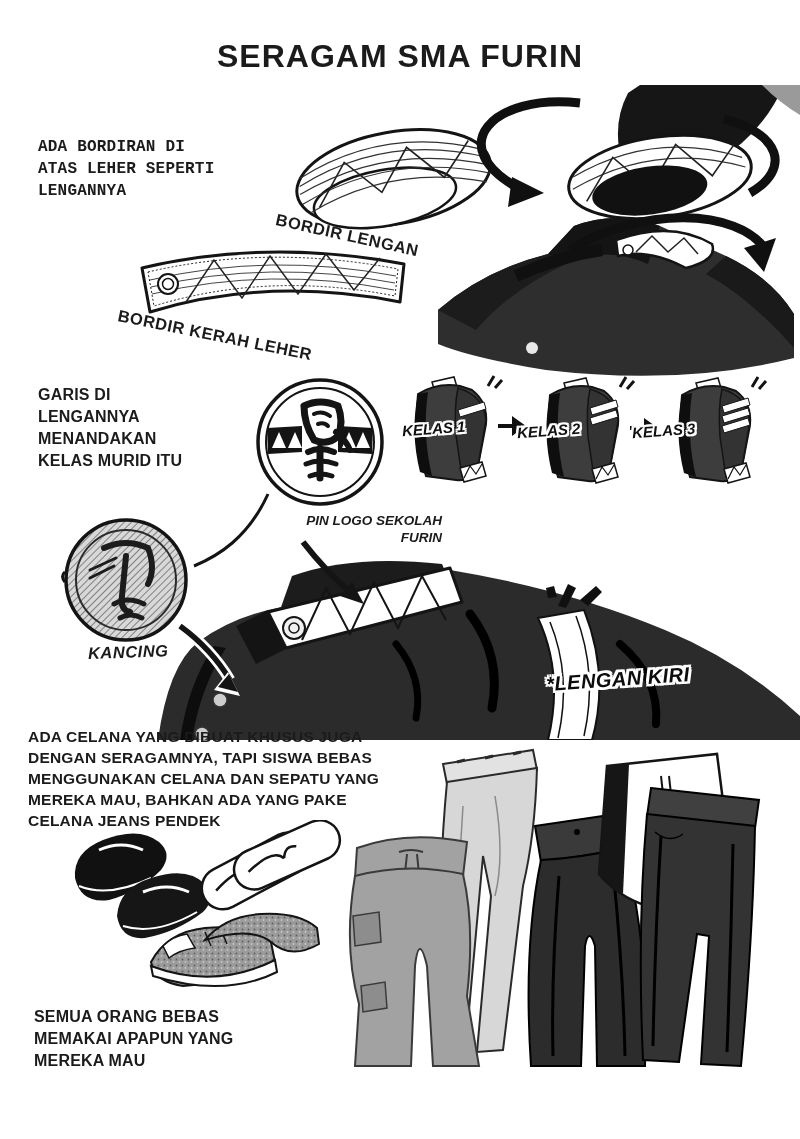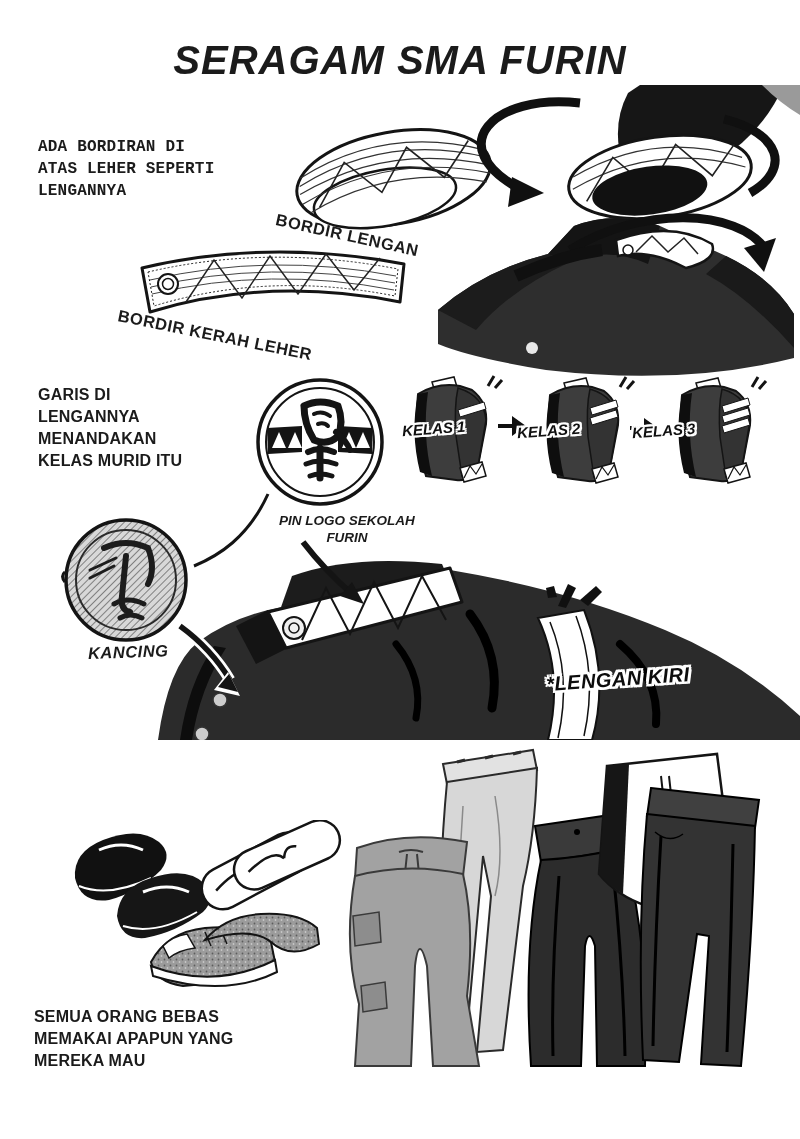--- a/index.html
+++ b/index.html
@@ -1,27 +1,27 @@
 <!DOCTYPE html>
 <html><head>
 <meta charset="utf-8">
 <style>
   html,body{margin:0;padding:0;background:#ffffff;}
   #page{position:relative;width:800px;height:1139px;background:#fff;overflow:hidden;
         font-family:"Liberation Sans",sans-serif;color:#1b1b1b;}
   .abs{position:absolute;}
-  .title{left:0;right:0;top:38px;text-align:center;font-style:italic;font-weight:700;
-         font-size:40px;letter-spacing:1px;z-index:6;}
+  .title{left:0;right:0;top:38px;text-align:center;font-weight:700;
+         font-size:32px;letter-spacing:1px;z-index:6;}
   .note{font-weight:700;font-size:16px;line-height:22px;letter-spacing:.2px;
         white-space:pre-line;z-index:5;}
   .note-sm{font-size:15.5px;line-height:21px;}
   .rot-label{font-weight:700;font-size:16.5px;letter-spacing:.5px;transform-origin:left center;
              white-space:nowrap;z-index:5;}
   .pin-label{font-style:italic;font-weight:700;font-size:13.5px;line-height:17px;
-             text-align:center;white-space:pre-line;z-index:5;}
+             text-align:right;white-space:pre-line;z-index:5;}
   .class-label{font-style:italic;font-weight:700;font-size:15px;white-space:nowrap;
                transform:rotate(-4deg);z-index:6;color:#101010;
                text-shadow:-2px -2px 0 #fff,2px -2px 0 #fff,-2px 2px 0 #fff,2px 2px 0 #fff,
                            -2px 0 0 #fff,2px 0 0 #fff,0 -2px 0 #fff,0 2px 0 #fff;}
   .sleeve-label{font-style:italic;font-weight:700;font-size:20px;white-space:nowrap;
                 transform:rotate(-4deg);z-index:6;color:#0c0c0c;letter-spacing:.5px;
                 text-shadow:-2.5px -2.5px 0 #fff,2.5px -2.5px 0 #fff,-2.5px 2.5px 0 #fff,
                             2.5px 2.5px 0 #fff,-2.5px 0 0 #fff,2.5px 0 0 #fff,
                             0 -2.5px 0 #fff,0 2.5px 0 #fff;}
   svg{display:block;}
@@ -192,20 +192,25 @@
     <circle cx="80" cy="152" r="7" fill="#cdcdcd" stroke="#333" stroke-width="1.5"></circle>
     <circle cx="62" cy="186" r="7" fill="#cdcdcd" stroke="#333" stroke-width="1.5"></circle>
     <g fill="#101010">
       <path d="M418 58 L428 36 L436 40 L426 60 Z"></path>
       <path d="M440 52 L456 38 L462 44 L448 58 Z"></path>
       <path d="M408 50 L406 40 L414 38 L417 49 Z"></path>
     </g>
   </svg>
   <div class="abs sleeve-label" style="left:546px;top:668px;">*LENGAN KIRI</div>
 
+  <div class="abs note note-sm" style="left:28px;top:726px;">ADA CELANA YANG DIBUAT KHUSUS JUGA
+DENGAN SERAGAMNYA, TAPI SISWA BEBAS
+MENGGUNAKAN CELANA DAN SEPATU YANG
+MEREKA MAU, BAHKAN ADA YANG PAKE
+CELANA JEANS PENDEK</div>
 
   <svg class="abs" style="left:55px;top:820px;" width="300" height="185" viewBox="0 0 300 185">
     <defs>
       <pattern id="speck" width="6" height="6" patternUnits="userSpaceOnUse">
         <rect width="6" height="6" fill="#9b9b9b"></rect>
         <circle cx="1.5" cy="1.5" r="0.9" fill="#5d5d5d"></circle>
         <circle cx="4.5" cy="4" r="0.9" fill="#c8c8c8"></circle>
       </pattern>
     </defs>
     <g>

